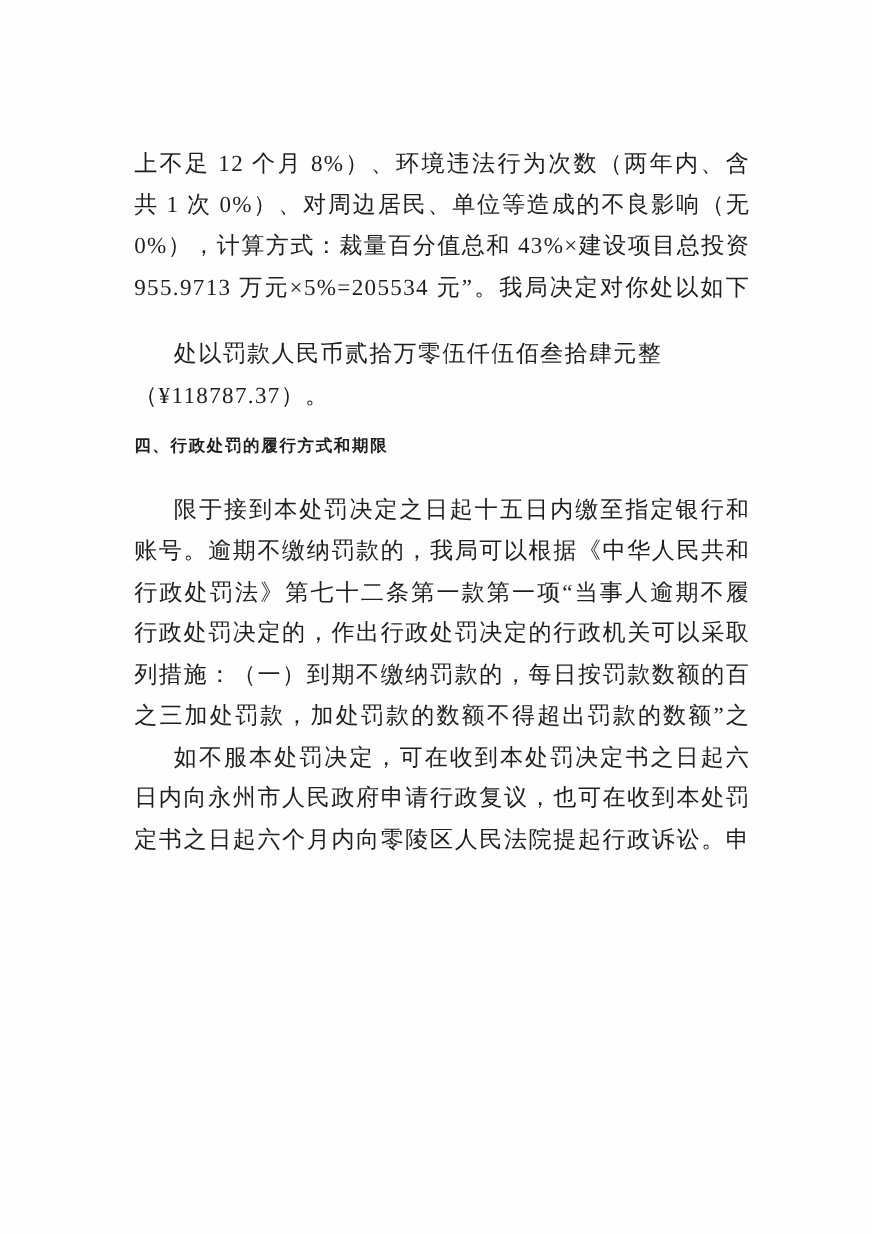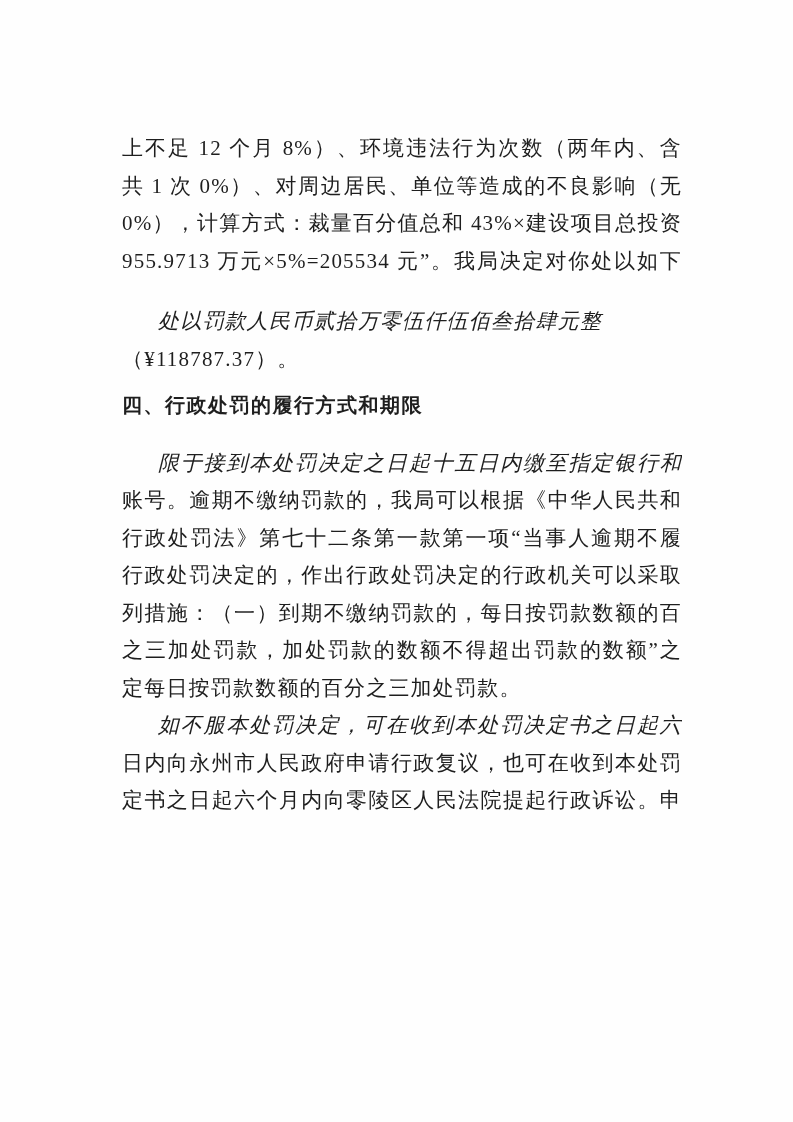--- a/index.html
+++ b/index.html
@@ -27,25 +27,25 @@
     letter-spacing: 1.2px;
     white-space: nowrap;
     overflow: hidden;
   }
   .just {
     white-space: normal;
     text-align: justify;
     text-align-last: justify;
     text-justify: inter-character;
   }
-  .indent { padding-left: 36px; font-style: italic; }
+  .indent { padding-left: 36px; }
   .heading {
     font-family: "Liberation Sans", "DejaVu Sans", sans-serif;
     font-weight: 700;
-    font-size: 20px;
+    font-size: 15px;
     letter-spacing: 1.5px;
   }
   .mt23 { margin-top: 23px; }
   .mt9  { margin-top: 9px;  }
   .mt20 { margin-top: 20px; }
   .mt6  { margin-top: 6px;  }
 </style>
 </head>
 <body>
 
@@ -66,21 +66,20 @@
 
     <div class="line heading mt9">四、行政处罚的履行方式和期限</div>
 
     <div class="para mt20">
       <div class="line just indent">限于接到本处罚决定之日起十五日内缴至指定银行和</div>
       <div class="line just">账号。逾期不缴纳罚款的，我局可以根据《中华人民共和国</div>
       <div class="line just">行政处罚法》第七十二条第一款第一项“当事人逾期不履行</div>
       <div class="line just">行政处罚决定的，作出行政处罚决定的行政机关可以采取下</div>
       <div class="line just">列措施：（一）到期不缴纳罚款的，每日按罚款数额的百分</div>
       <div class="line just">之三加处罚款，加处罚款的数额不得超出罚款的数额”之规</div>
-      <div class="line">定每日按罚款数额的百分之三加处罚款。</div>
     </div>
 
 
 
     <div class="para">
       <div class="line just indent">如不服本处罚决定，可在收到本处罚决定书之日起六十</div>
       <div class="line just">日内向永州市人民政府申请行政复议，也可在收到本处罚决</div>
       <div class="line just">定书之日起六个月内向零陵区人民法院提起行政诉讼。申请</div>
     </div>
 

